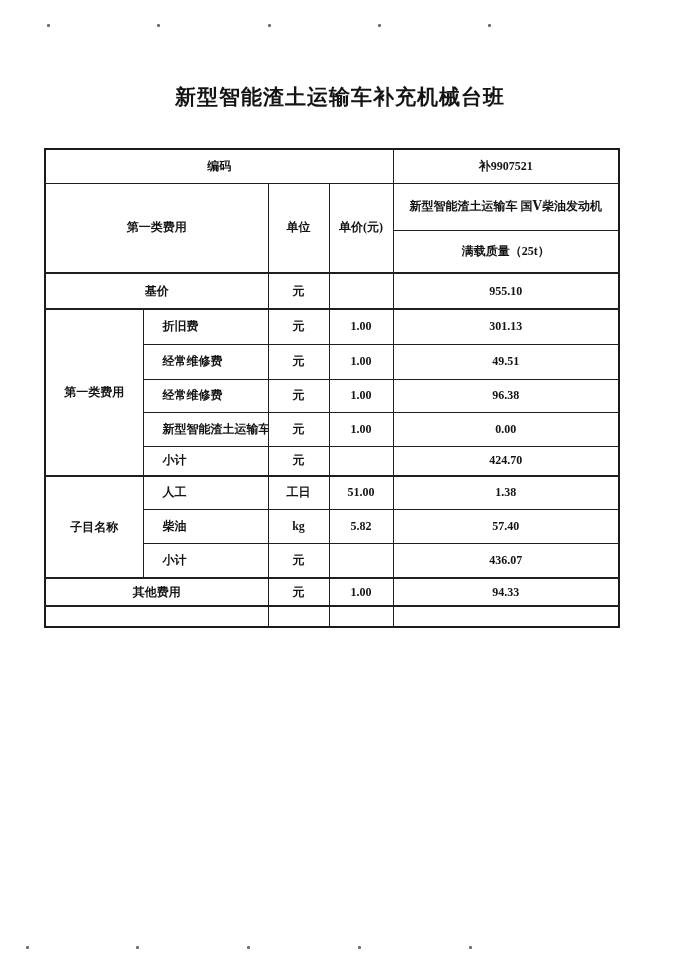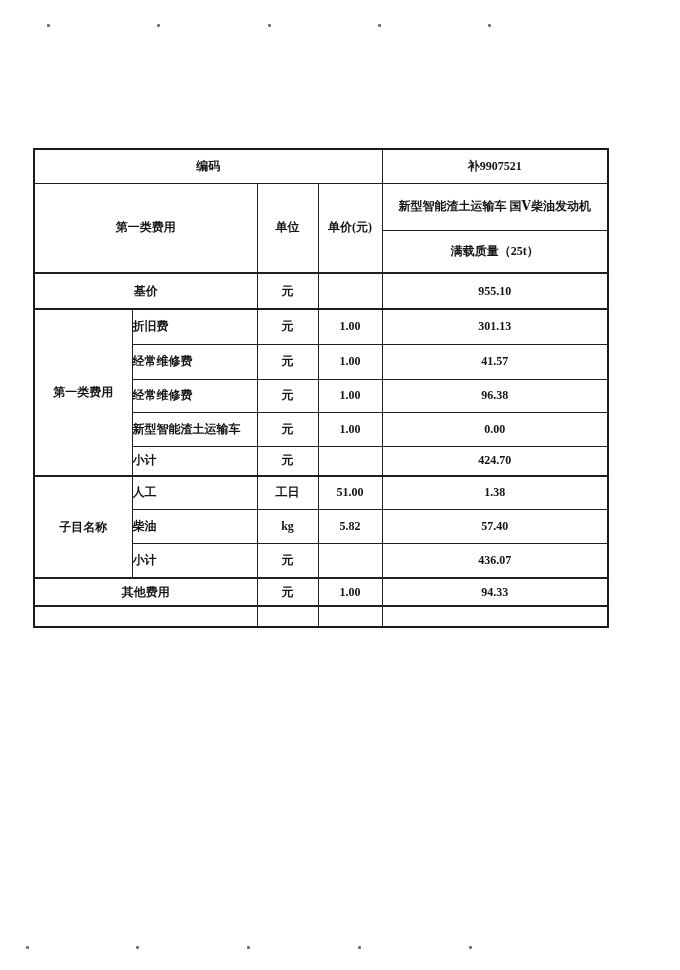--- a/index.html
+++ b/index.html
@@ -7,45 +7,46 @@
   .page{
     position:relative;width:680px;height:970px;background:#ffffff;
     margin:0 auto;overflow:hidden;color:#111;
   }
   .title{
     position:absolute;top:83px;left:0;width:100%;
     text-align:center;font-size:21px;font-weight:bold;letter-spacing:1px;
     color:#141414;
   }
   table.cost{
-    position:absolute;left:33px;top:148px;width:574px;
+    position:absolute;left:44px;top:148px;width:574px;
     border-collapse:collapse;table-layout:fixed;
     border:2px solid #1a1a1a;
   }
   table.cost td{
     border:1px solid #1f1f1f;
     font-size:12px;font-weight:bold;color:#141414;
     text-align:center;vertical-align:middle;
     padding:0 4px;overflow:hidden;white-space:nowrap;
   }
-  table.cost td.l{text-align:left;padding-left:0;}
+  table.cost td.l{text-align:left;padding-left:19px;}
   tr.sect td{border-top-width:2px;}
   .dot{position:absolute;width:3px;height:3px;background:#6f6f6f;border-radius:1px;}
 </style>
 </head>
 <body>
 
 <div class="page">
 
   <div class="dot" style="left:47px;top:24px"></div>
   <div class="dot" style="left:157px;top:24px"></div>
   <div class="dot" style="left:268px;top:24px"></div>
   <div class="dot" style="left:378px;top:24px"></div>
   <div class="dot" style="left:488px;top:24px"></div>
 
+  <div class="title">新型智能渣土运输车补充机械台班</div>
 
   <table class="cost">
     <colgroup>
       <col style="width:98px">
         <col style="width:125px">
         <col style="width:61px">
       <col style="width:64px">
         <col style="width:226px">
     </colgroup>
 
@@ -76,21 +77,21 @@
       <td rowspan="5">第一类费用</td>
       <td class="l">折旧费</td>
       <td>元</td>
       <td>1.00</td>
       <td>301.13</td>
     </tr>
     <tr style="height:35px">
       <td class="l">经常维修费</td>
       <td>元</td>
       <td>1.00</td>
-      <td>41.57</td>
+      <td>49.51</td>
     </tr>
     <tr style="height:33px">
       <td class="l">经常维修费</td>
       <td>元</td>
       <td>1.00</td>
       <td>96.38</td>
     </tr>
     <tr style="height:34px">
       <td class="l">新型智能渣土运输车</td>
       <td>元</td>

